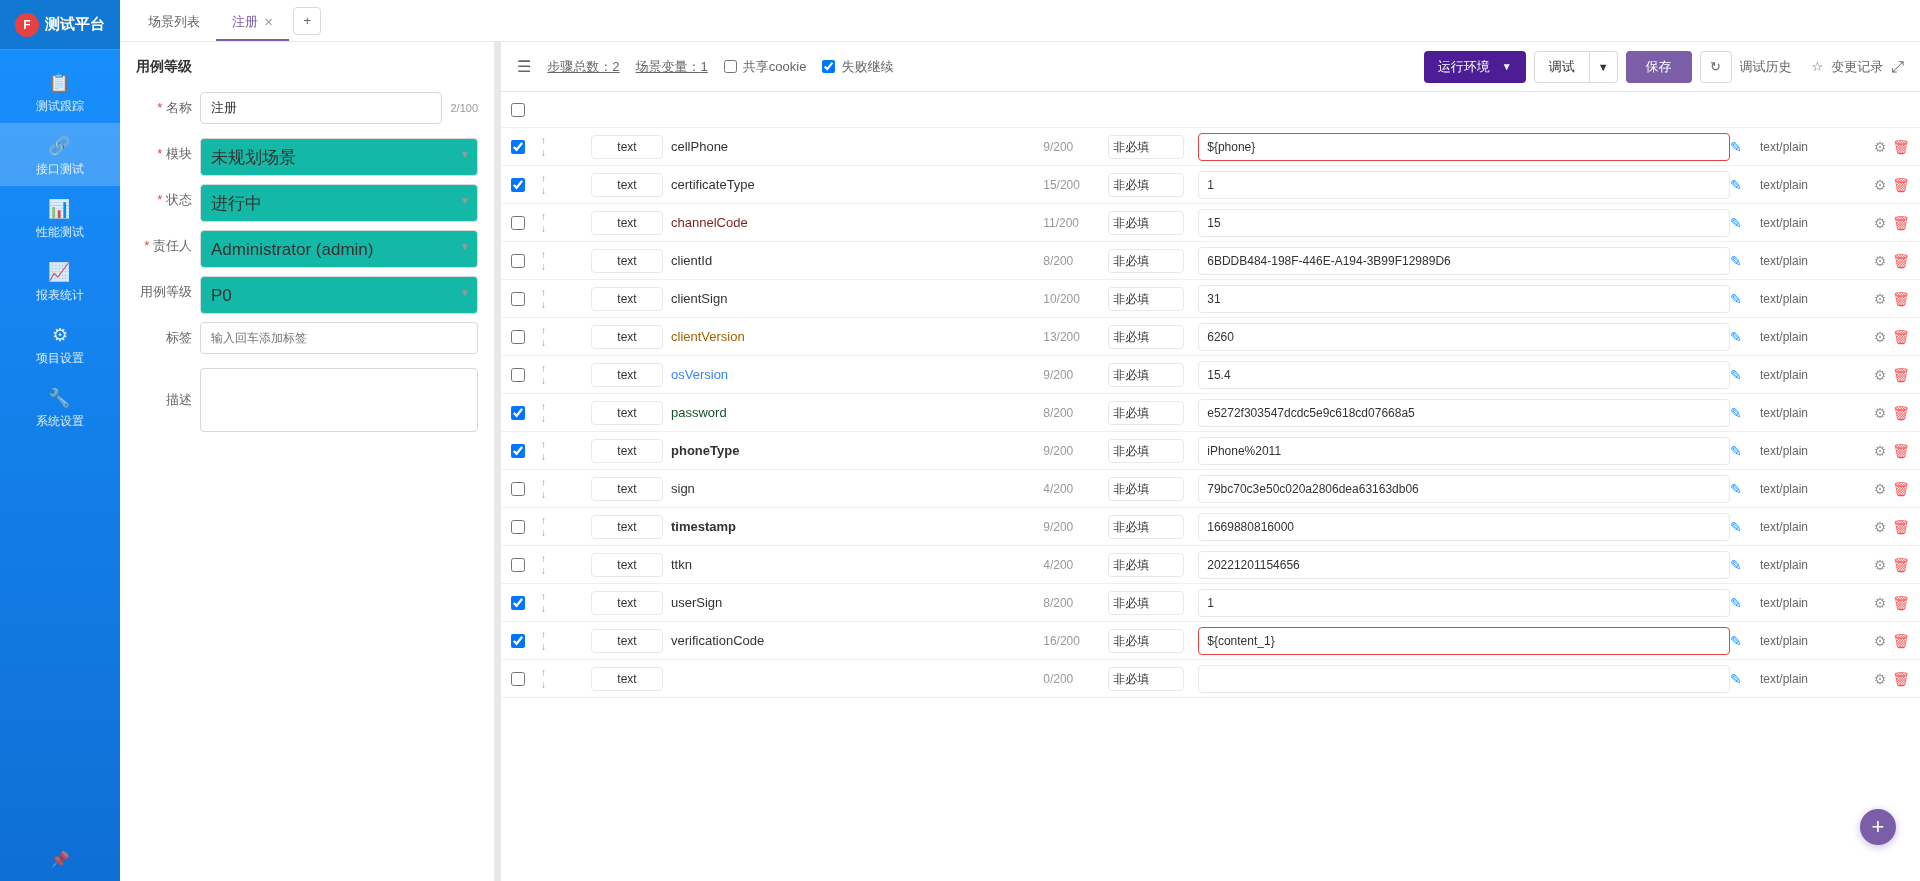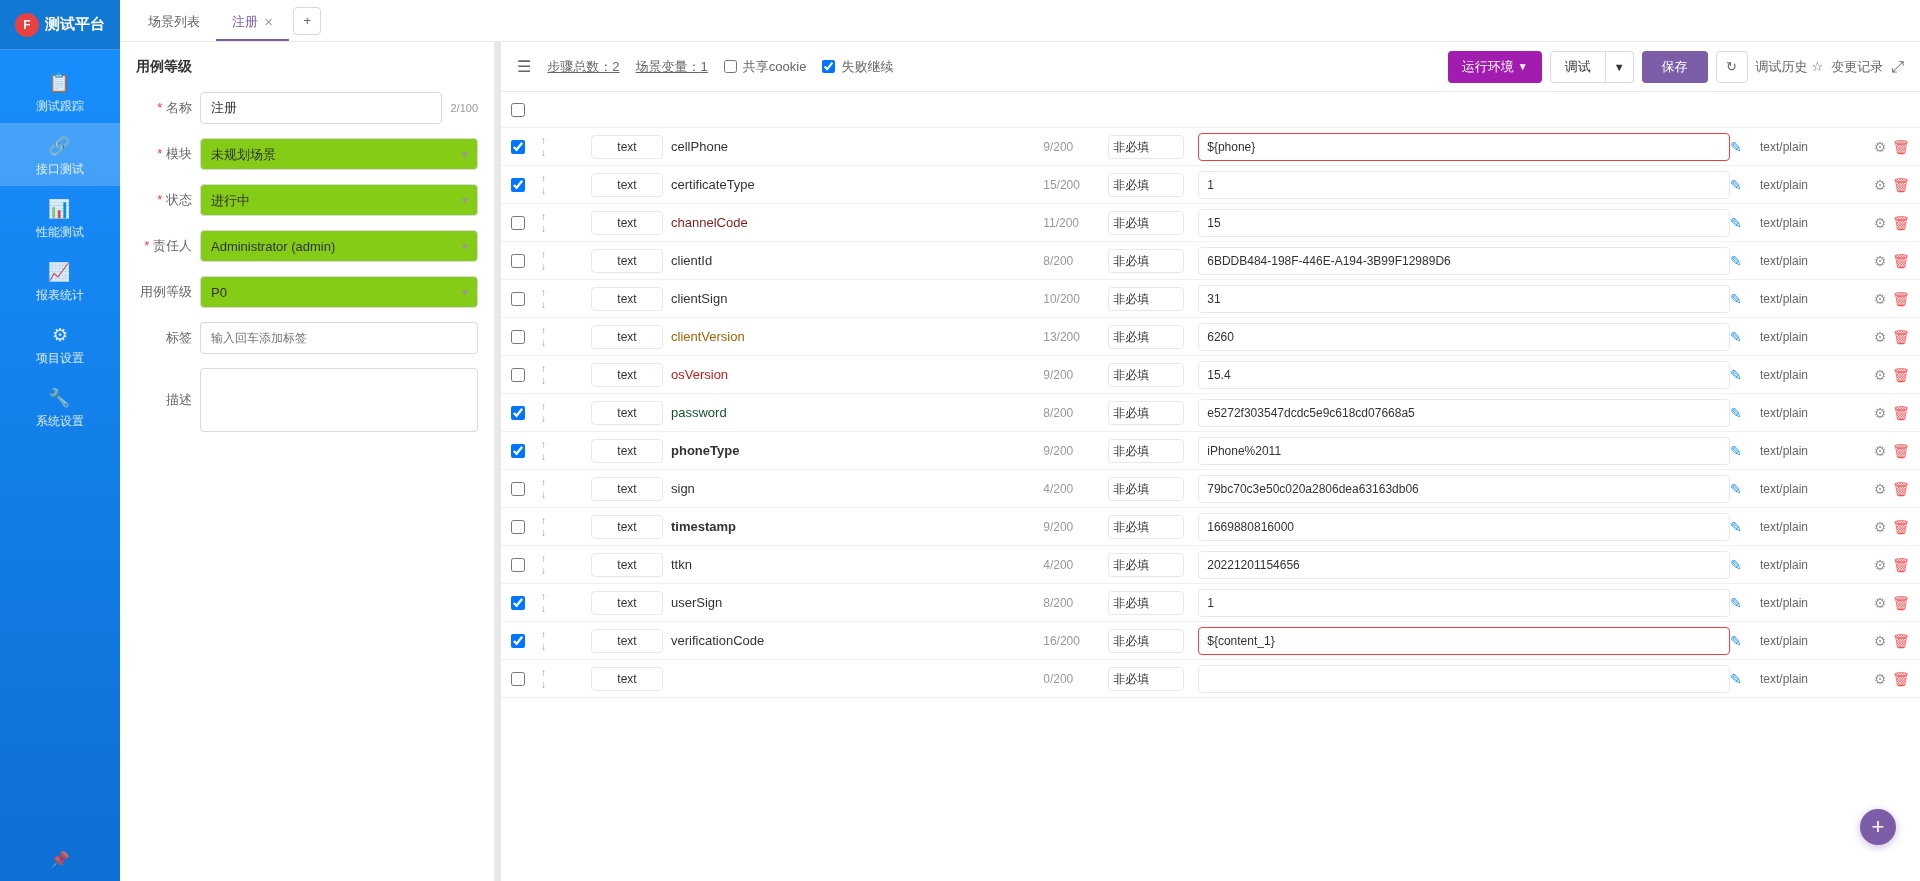--- a/index.html
+++ b/index.html
@@ -171,28 +171,28 @@
       color: #333;
       outline: none;
     }
     .form-select-wrap {
       flex: 1;
       position: relative;
       height: 32px;
     }
     .form-select {
       width: 100%;
-      height: 32px;
+      height: 38px;
       border: 1px solid #d9d9d9;
       border-radius: 4px;
       padding: 0 28px 0 10px;
-      font-size: 13px;
+      font-size: 17px;
       color: #333;
       appearance: none;
-      background: #84cc16;
+      background: #14b8a6;
       outline: none;
       cursor: pointer;
     }
     .form-select-arrow {
       position: absolute;
       right: 8px;
       top: 50%;
       transform: translateY(-50%);
       color: #999;
       font-size: 10px;
@@ -270,30 +270,30 @@
       cursor: pointer;
     }
     .toolbar-checkbox input[type=checkbox] { cursor: pointer; }
     .toolbar-right {
       display: flex;
       align-items: center;
       gap: 8px;
     }
     .btn-run {
       height: 32px;
-      background: #a21caf;
+      background: #4c1d95;
       color: #fff;
       border: none;
       border-radius: 4px;
       padding: 0 14px;
       font-size: 13px;
       cursor: pointer;
       display: flex;
       align-items: center;
-      gap: 4px;
+      gap: 12px;
     }
     .btn-run .arrow-down { font-size: 10px; }
     .btn-debug {
       height: 32px;
       background: #fff;
       color: #333;
       border: 1px solid #d9d9d9;
       border-radius: 4px 0 0 4px;
       padding: 0 14px;
       font-size: 13px;
@@ -329,21 +329,21 @@
       display: flex; align-items: center; justify-content: center;
       cursor: pointer;
       color: #666;
     }
     .toolbar-link {
       font-size: 13px;
       color: #666;
       cursor: pointer;
       display: flex;
       align-items: center;
-      gap: 4px;
+      gap: 20px;
     }
     .expand-icon { cursor: pointer; color: #666; font-size: 16px; margin-left: auto; }
 
     
     .table-container {
       flex: 1;
       overflow-y: auto;
       padding: 0;
     }
     .data-row {
@@ -870,21 +870,21 @@
         <span class="up-btn">↑</span>
         <span class="down-btn">↓</span>
       </div>
     </div>
     <div class="col-type">
       <select class="type-select">
         <option>text</option>
       </select>
     </div>
     <div class="col-name">
-      <span style="font-size:13px;color:#b91c1c;">osVersion</span>
+      <span style="font-size:13px;color:#3b82f6;">osVersion</span>
     </div>
     <div class="col-length">
       <span>9/200</span>
     </div>
     <div class="col-required">
       <select class="required-select">
         <option>非必填</option>
       </select>
     </div>
     <div class="col-value">

